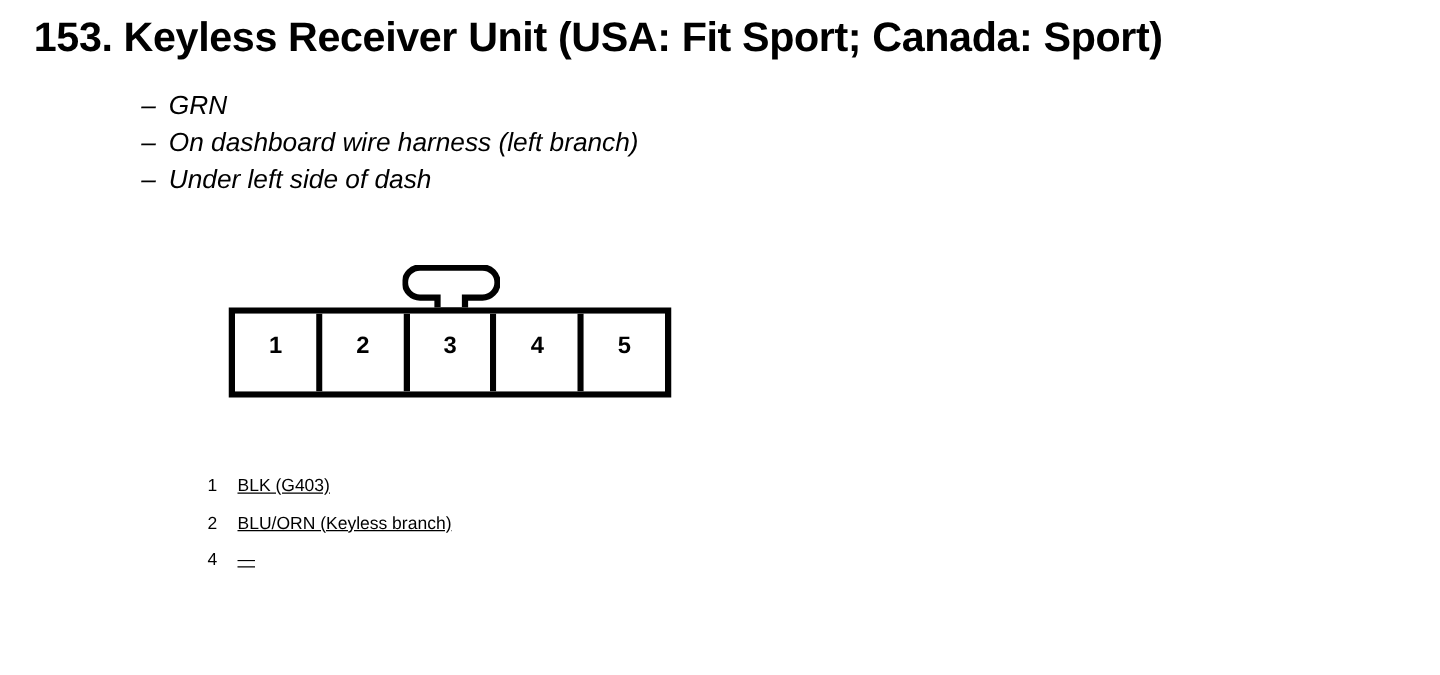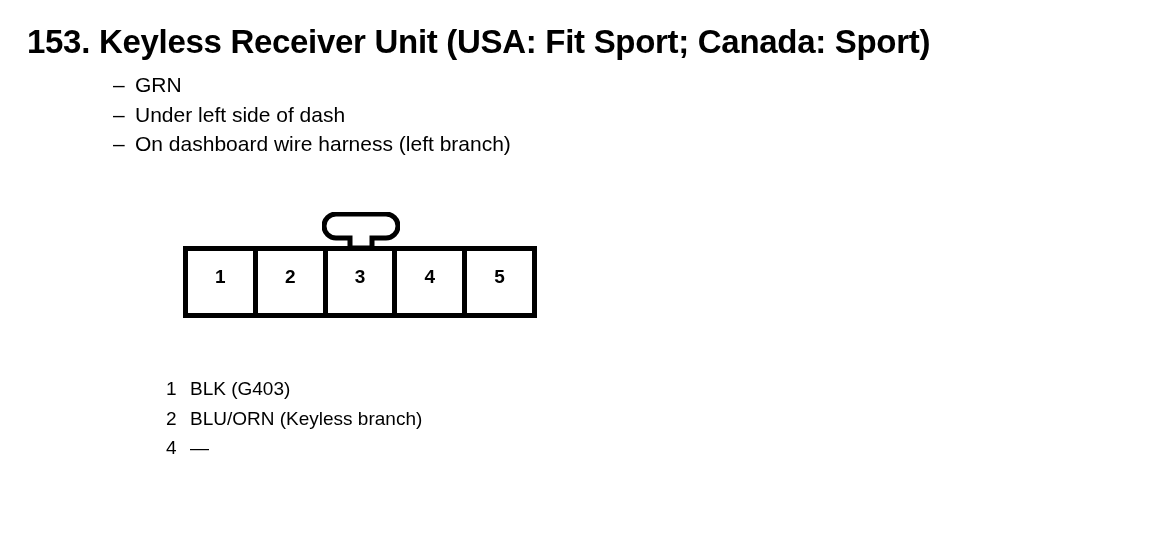--- a/index.html
+++ b/index.html
@@ -14,35 +14,36 @@
     overflow: hidden;
     font-family: "Liberation Sans", sans-serif;
     color: #000000;
     -webkit-font-smoothing: none;
   }
 
   
   #page-title {
     position: absolute;
     left: 27px;
-    top: 25px;
+    top: 13px;
     font-size: 33px;
     font-weight: bold;
     letter-spacing: -0.3px;
     white-space: nowrap;
     line-height: 1.0;
   }
 
   
   #notes {
     position: absolute;
     left: 113px;
     top: 70px;
     font-size: 21px;
     line-height: 29.5px;
+    font-style: italic;
   }
   .note-row {
     white-space: nowrap;
     display: block;
   }
   .note-dash {
     display: inline-block;
     width: 22px;
   }
 
@@ -90,46 +91,47 @@
     text-align: center;
     font-size: 19px;
     font-weight: bold;
   }
 
   
   #legend {
     position: absolute;
     left: 166px;
     top: 374px;
-    font-size: 19px;
+    font-size: 14px;
     line-height: 29.5px;
+    text-decoration: underline;
   }
   .legend-row {
     white-space: nowrap;
     display: block;
   }
   .legend-num {
     display: inline-block;
     width: 24px;
   }
 </style>
 </head>
 <body>
 
 <div id="page-title">153. Keyless Receiver Unit (USA: Fit Sport; Canada: Sport)</div>
 
 <div id="notes">
   <span class="note-row">
     <span class="note-dash">–</span><span>GRN</span>
   </span>
   <span class="note-row">
-    <span class="note-dash">–</span><span>Under left side of dash</span>
+    <span class="note-dash">–</span><span>On dashboard wire harness (left branch)</span>
   </span>
   <span class="note-row">
-    <span class="note-dash">–</span><span>On dashboard wire harness (left branch)</span>
+    <span class="note-dash">–</span><span>Under left side of dash</span>
   </span>
 </div>
 
 <div id="connector">
 
   <svg id="latch" viewBox="0 0 78 38">
     <path d="M 14 2
              L 64 2
              A 12 12 0 0 1 64 26
              L 50 26

